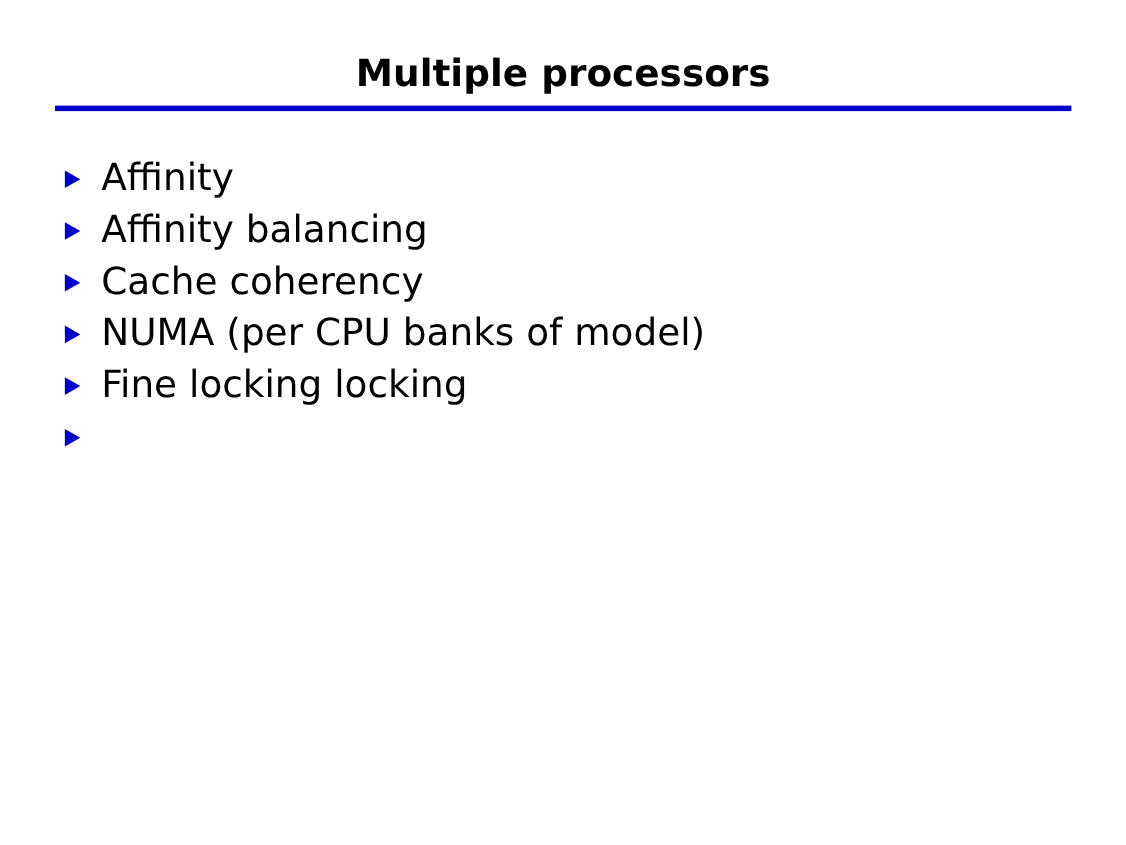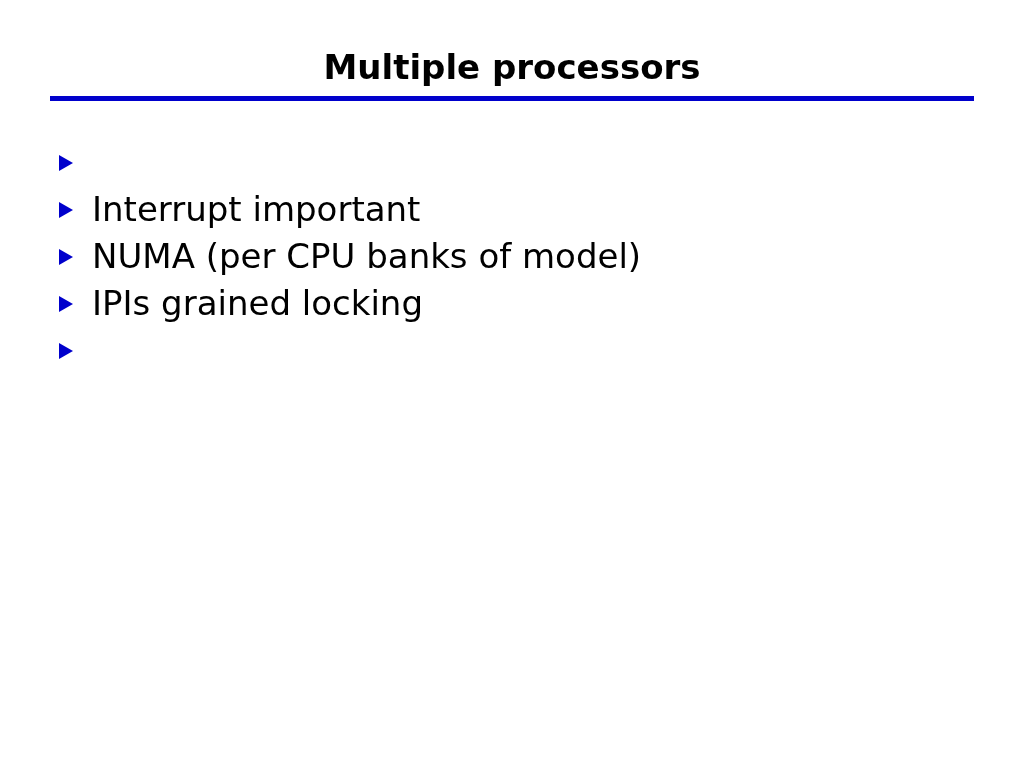--- a/index.html
+++ b/index.html
@@ -91,31 +91,36 @@
 
 <div class="slide">
 
   <div class="slide-title">Multiple processors</div>
 
   <div class="title-rule"></div>
 
   <ul class="bullet-list">
     <li class="bullet-item">
       <span class="bullet-marker"></span>
+      <span class="bullet-text">Affinity</span>
     </li>
     <li class="bullet-item">
       <span class="bullet-marker"></span>
-      <span class="bullet-text">Interrupt important</span>
+      <span class="bullet-text">Affinity balancing</span>
+    </li>
+    <li class="bullet-item">
+      <span class="bullet-marker"></span>
+      <span class="bullet-text">Cache coherency</span>
     </li>
     <li class="bullet-item">
       <span class="bullet-marker"></span>
       <span class="bullet-text">NUMA (per CPU banks of model)</span>
     </li>
     <li class="bullet-item">
       <span class="bullet-marker"></span>
-      <span class="bullet-text">IPIs grained locking</span>
+      <span class="bullet-text">Fine locking locking</span>
     </li>
     <li class="bullet-item">
       <span class="bullet-marker"></span>
     </li>
   </ul>
 
 </div>
 
 </body></html>

